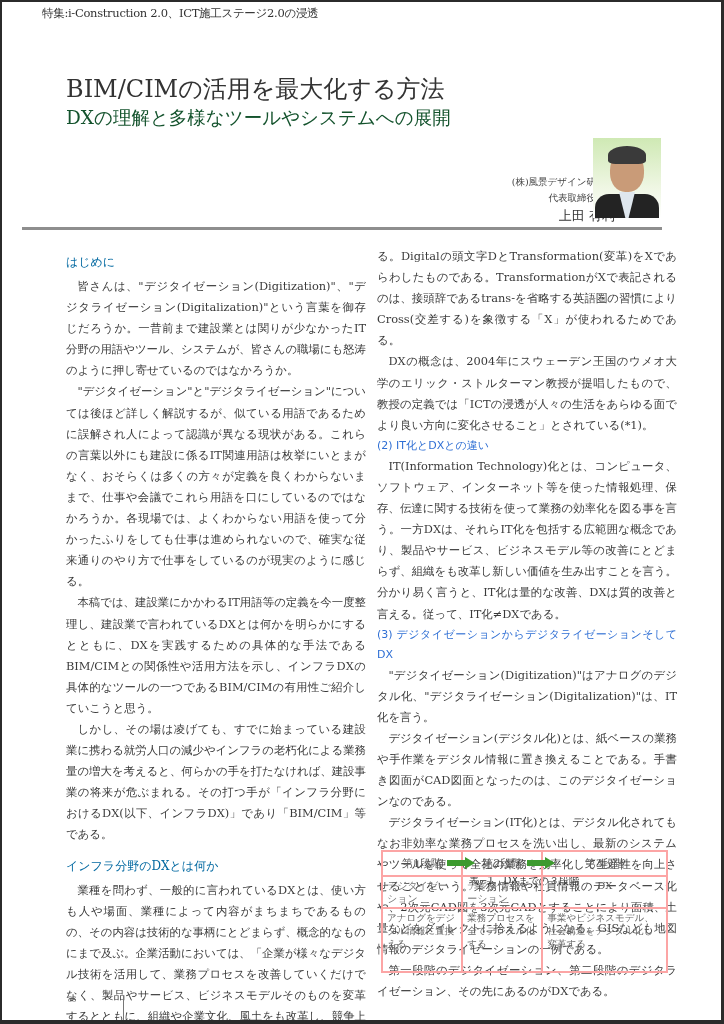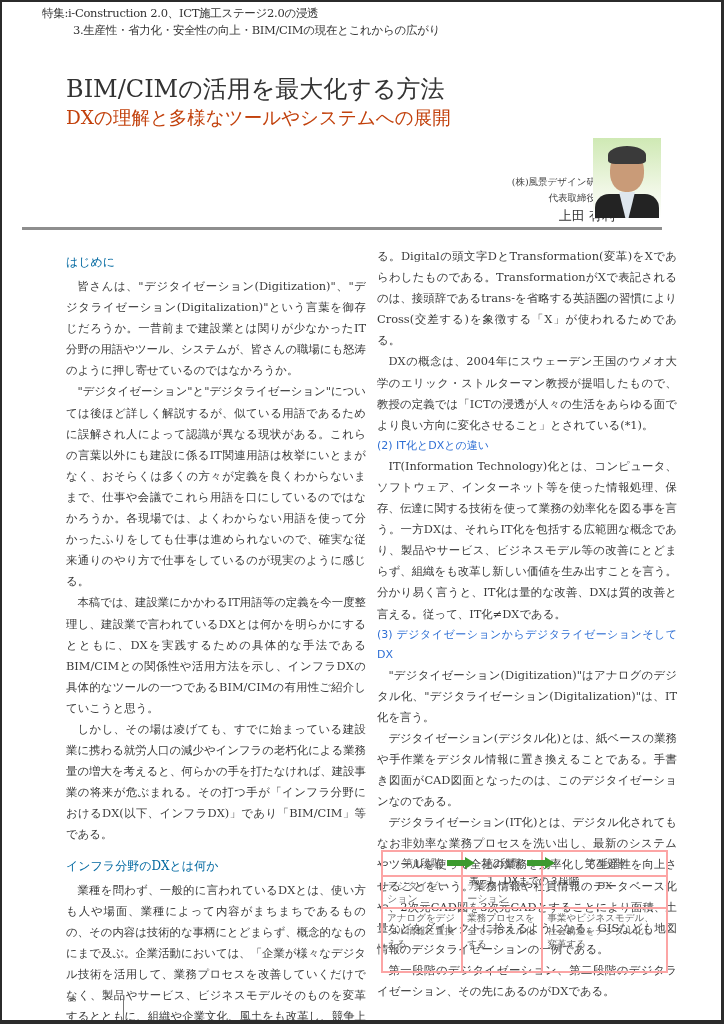--- a/index.html
+++ b/index.html
@@ -15,21 +15,21 @@
   .feature {
     position: absolute; left: 40px; top: 3px; font-size: 11.5px; line-height: 17px;
     color: #333; letter-spacing: -0.3px;
   }
   .feature .l2 { padding-left: 31px; }
   .title {
     position: absolute; left: 64px; top: 72px; font-size: 24px; color: #333;
     letter-spacing: 0px; line-height: 30px;
   }
   .subtitle {
-    position: absolute; left: 64px; top: 103px; font-size: 18.5px; color: #c2410c;
+    position: absolute; left: 64px; top: 103px; font-size: 18.5px; color: #14532d;
     line-height: 26px;
     text-align: right;
   }
   .author-block {
     position: absolute; right: 106px; top: 172px; text-align: right; font-size: 9.5px;
     line-height: 16px; color: #444;
   }
   .author-name { font-size: 13px; line-height: 20px; color: #333; }
   .photo {
     position: absolute; left: 591px; top: 136px; width: 68px; height: 80px;
@@ -100,21 +100,20 @@
     position: absolute; left: 121px; top: 994px; width: 1px; height: 26px; background: #777;
   }
 </style>
 </head>
 <body>
 
 <div class="page">
 
   <div class="feature">
     <div>特集:i-Construction 2.0、ICT施工ステージ2.0の浸透</div>
-    <div class="l2">3.生産性・省力化・安全性の向上・BIM/CIMの現在とこれからの広がり</div>
   </div>
 
   <div class="title">BIM/CIMの活用を最大化する方法</div>
   <div class="subtitle">DXの理解と多様なツールやシステムへの展開</div>
 
   <div class="author-block">
     <div>(株)風景デザイン研究所</div>
     <div>代表取締役社長</div>
     <div class="author-name">上田 有利</div>
   </div>

